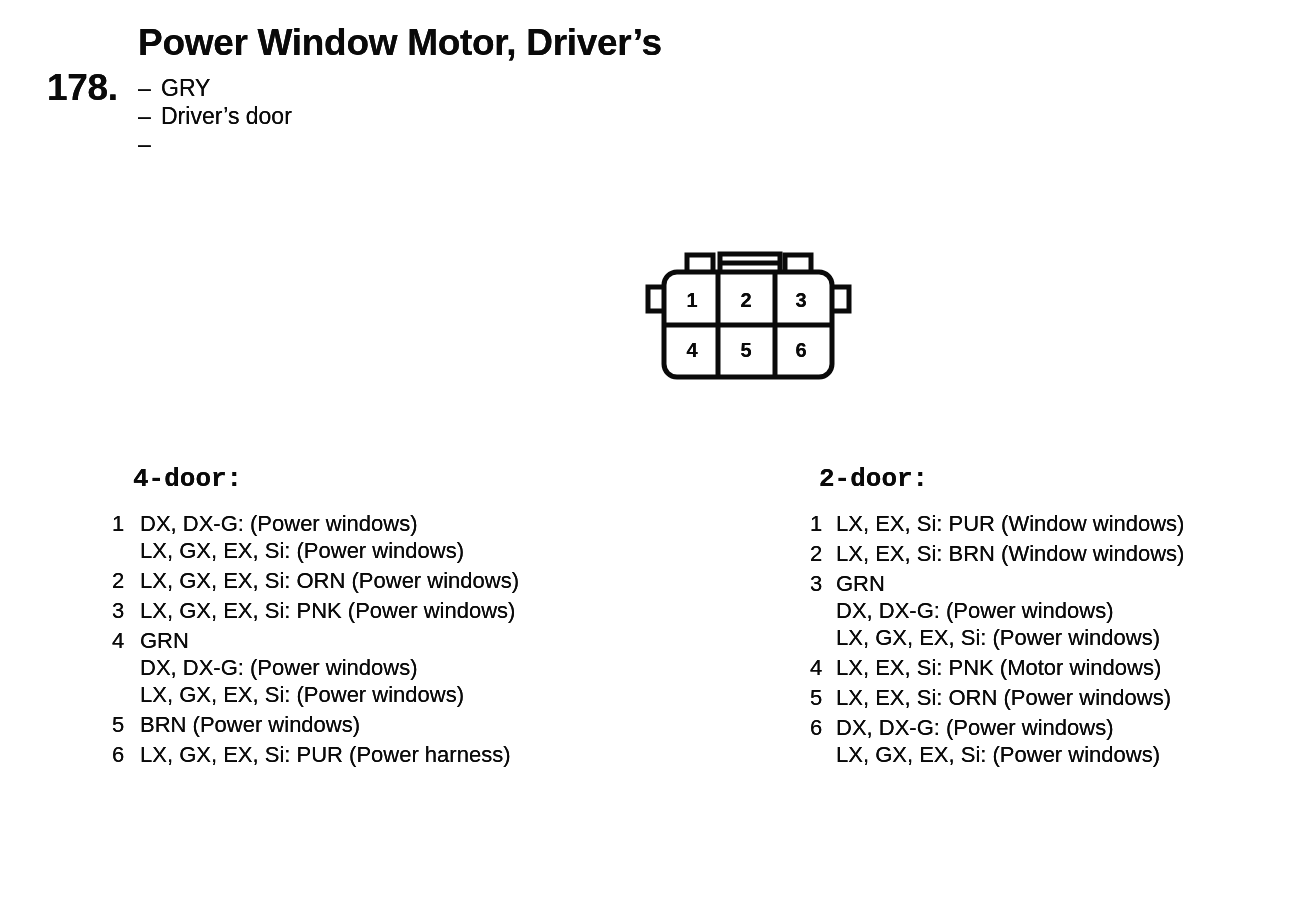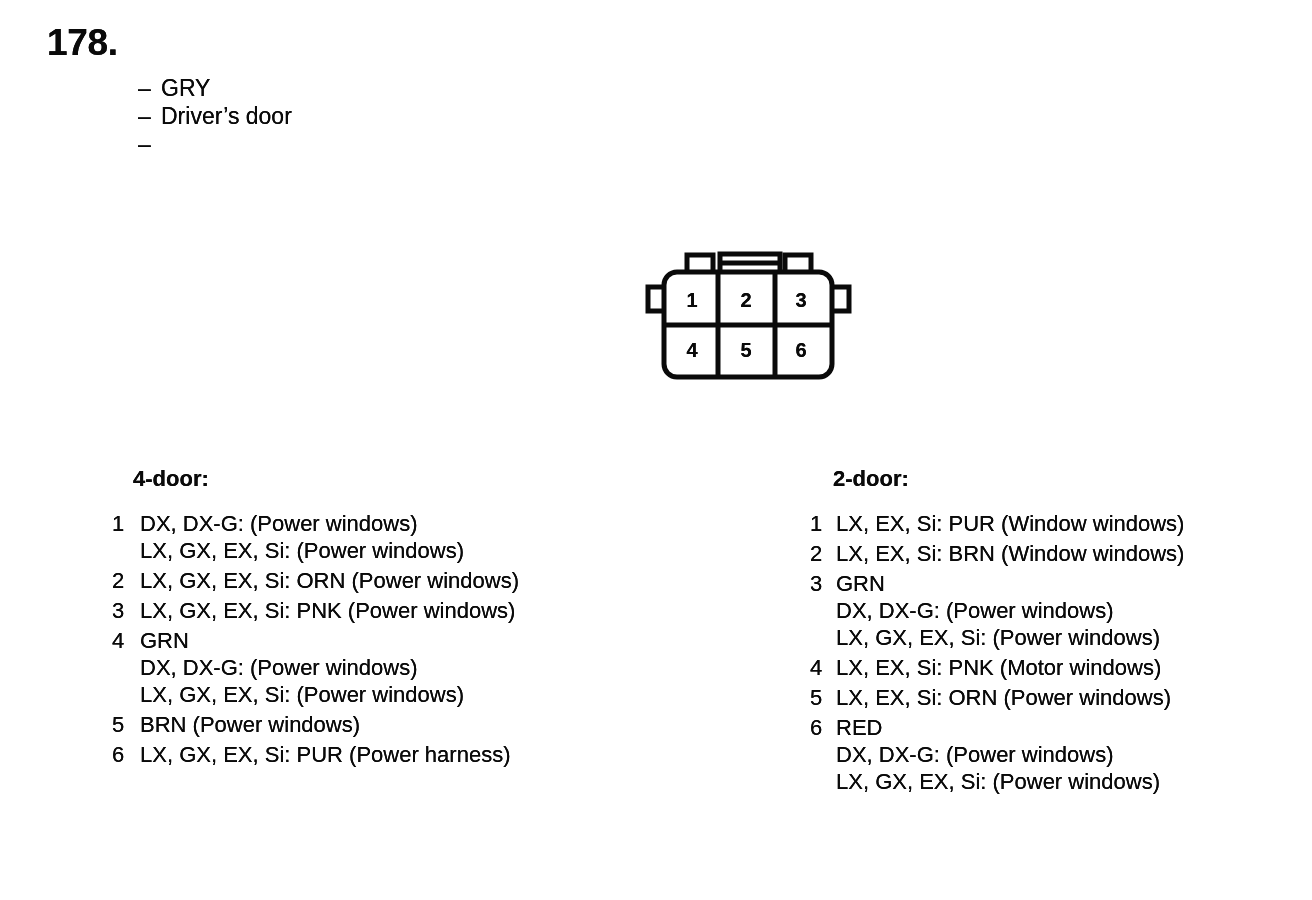--- a/index.html
+++ b/index.html
@@ -5,47 +5,48 @@
   html,body{margin:0;padding:0;}
   body{
     width:1312px;height:900px;background:#ffffff;position:relative;overflow:hidden;
     font-family:"Liberation Sans", sans-serif;color:#0a0a0a;
     text-shadow:0 0 .4px currentColor; 
   }
   .abs{position:absolute;}
 
   
   .title-row{left:47px;top:22px;display:flex;font-weight:700;font-size:37px;line-height:42px;letter-spacing:-.3px;}
-  .title-num{width:91px;flex:none;}
+  .title-num{width:91px;flex:none;margin-top:45px;}
 
   
   .bullets{left:138px;top:74px;font-size:23px;line-height:28px;}
   .bullet{position:relative;padding-left:23px;}
   .bullet-dash{position:absolute;left:0;top:0;}
 
   
   .connector{left:645px;top:246px;}
 
   
   .pin-col{top:464px;font-size:22px;width:460px;}
   .col-left{left:112px;}
   .col-right{left:810px;}
-  .col-heading{font-size:22px;font-weight:700;line-height:30px;margin:0 0 16px 21px;}
-  .col-right .col-heading{margin-left:23px;}
+  .col-heading{font-size:26px;font-weight:700;line-height:30px;margin:0 0 16px 21px;font-family:Liberation Mono, monospace;}
+  .col-right .col-heading{margin-left:9px;}
   .pin-item{position:relative;padding-left:28px;margin-top:3px;}
   .col-right .pin-item{padding-left:26px;}
   .pin-item:first-of-type{margin-top:0;}
   .pin-line{line-height:27px;}
   .pin-num{position:absolute;left:0;top:0;line-height:27px;}
 </style>
 </head>
 <body>
 
 <div class="abs title-row">
   <span class="title-num">178.</span>
+  <span>Power Window Motor, Driver’s</span>
 </div>
 
 <div class="abs bullets">
   <div class="bullet">
     <span class="bullet-dash">–</span>
     <span>GRY</span>
   </div>
   <div class="bullet">
     <span class="bullet-dash">–</span>
     <span>Driver’s door</span>
@@ -134,17 +135,16 @@
   <div class="pin-item">
     <span class="pin-num">4</span>
     <div class="pin-line">LX, EX, Si: PNK (Motor windows)</div>
   </div>
   <div class="pin-item">
     <span class="pin-num">5</span>
     <div class="pin-line">LX, EX, Si: ORN (Power windows)</div>
   </div>
   <div class="pin-item">
     <span class="pin-num">6</span>
-    <div class="pin-line">RED</div>
     <div class="pin-line">DX, DX-G: (Power windows)</div>
     <div class="pin-line">LX, GX, EX, Si: (Power windows)</div>
   </div>
 </div>
 
 </body></html>

